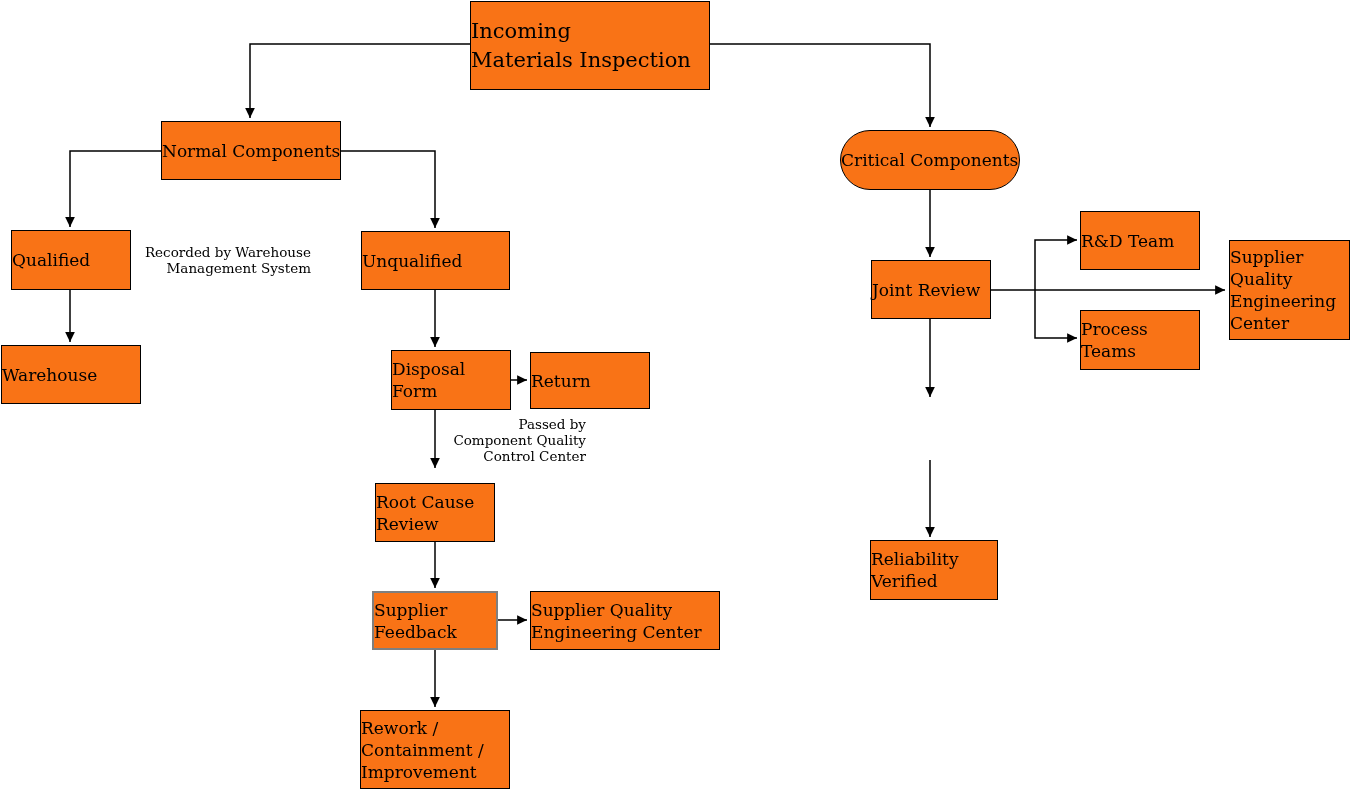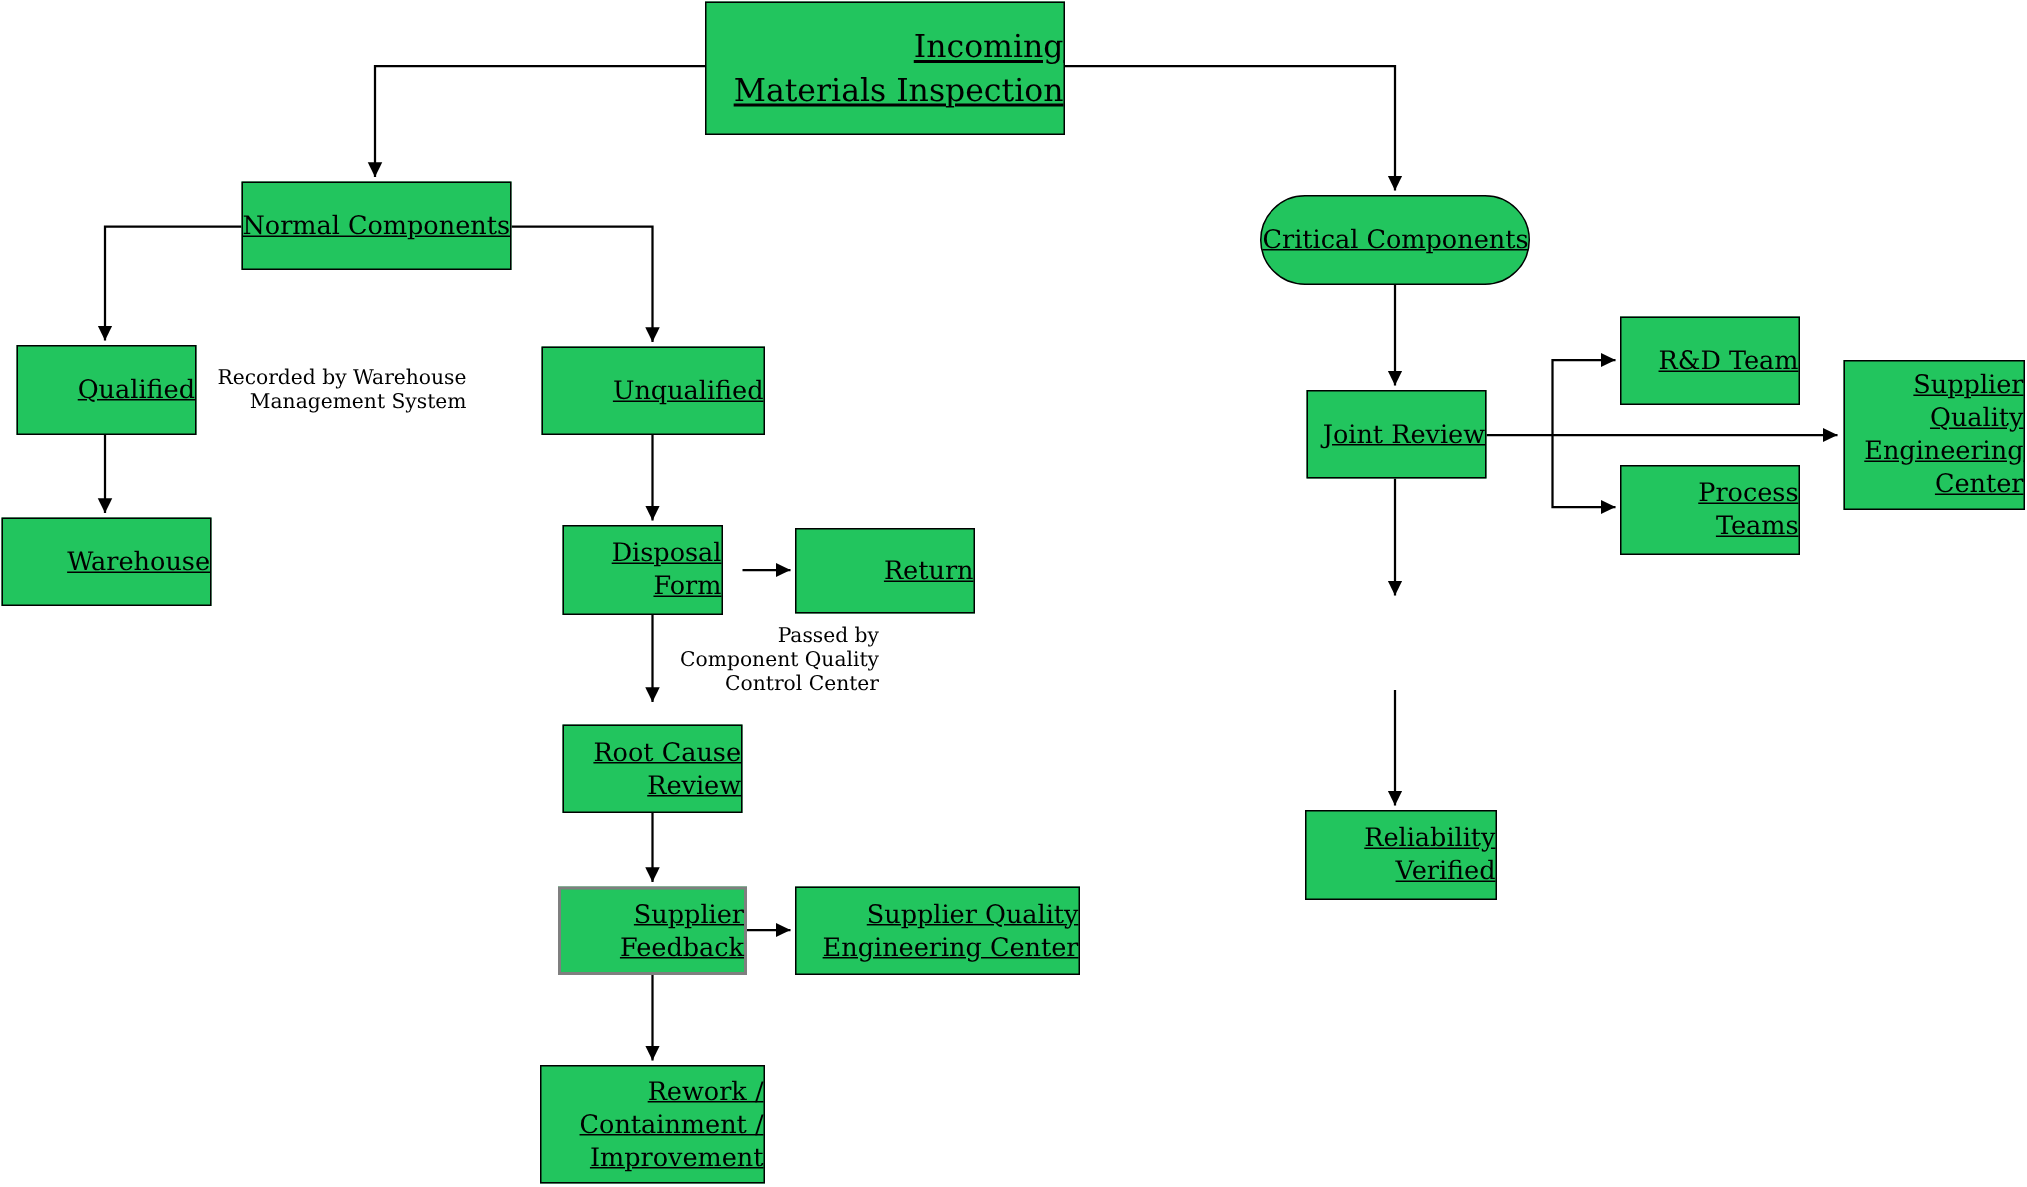--- a/index.html
+++ b/index.html
@@ -18,31 +18,30 @@
   }
   #wires {
     position: absolute;
     left: 0; top: 0;
     width: 1351px; height: 791px;
     z-index: 1;
   }
   .node {
     position: absolute;
     box-sizing: border-box;
-    background: #22c55e;
+    background: #f97316;
     border: 1.5px solid #000000;
     display: flex;
     flex-direction: column;
-    align-items: flex-end;
+    align-items: flex-start;
     justify-content: center;
     text-align: center;
     font-size: 17px;
     line-height: 22px;
     z-index: 2;
-    text-decoration: underline;
   }
   .node.title {
     font-size: 21px;
     line-height: 29px;
   }
   .node.highlight {
     border: 2px solid #7f7f7f;
   }
   .annotation {
     position: absolute;
@@ -108,21 +107,21 @@
   </div>
 
   <div class="node" style="left:1px; top:345px; width:140px; height:59px;">
     <span class="ln">Warehouse</span>
   </div>
 
   <div class="node" style="left:361px; top:231px; width:149px; height:59px;">
     <span class="ln">Unqualified</span>
   </div>
 
-  <div class="node" style="left:375px; top:350px; width:107px; height:60px;">
+  <div class="node" style="left:391px; top:350px; width:120px; height:60px;">
     <span class="ln">Disposal</span>
     <span class="ln">Form</span>
   </div>
 
   <div class="node" style="left:530px; top:352px; width:120px; height:57px;">
     <span class="ln">Return</span>
   </div>
 
   <div class="annotation" style="left:446px; top:416px; width:140px;">
     <span class="ln">Passed by</span>

